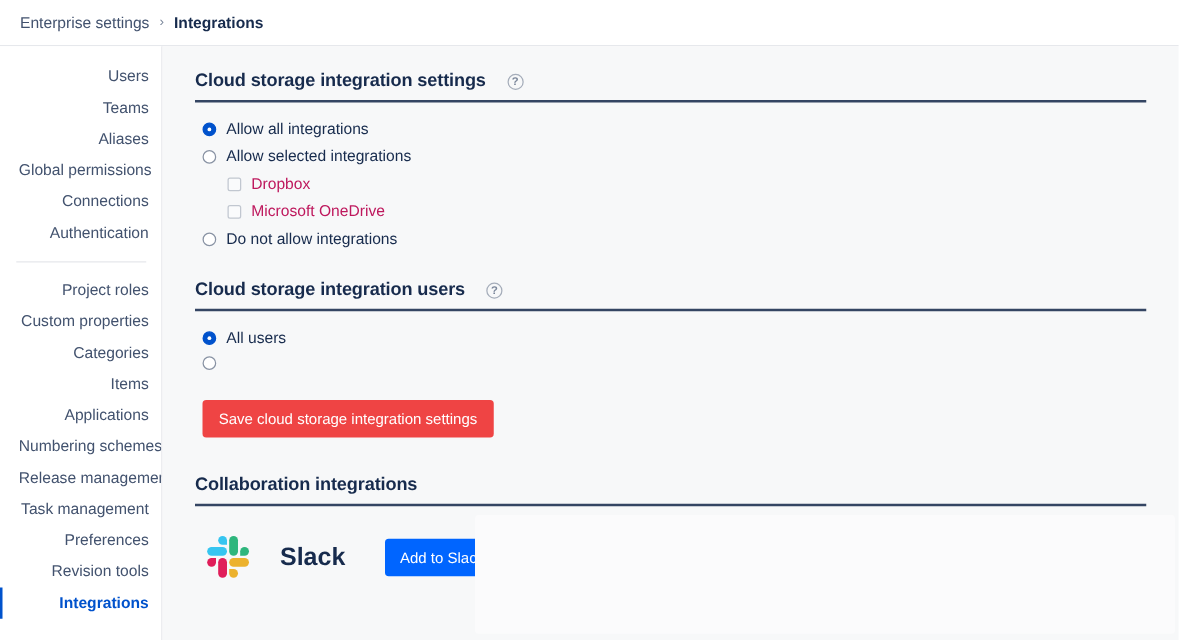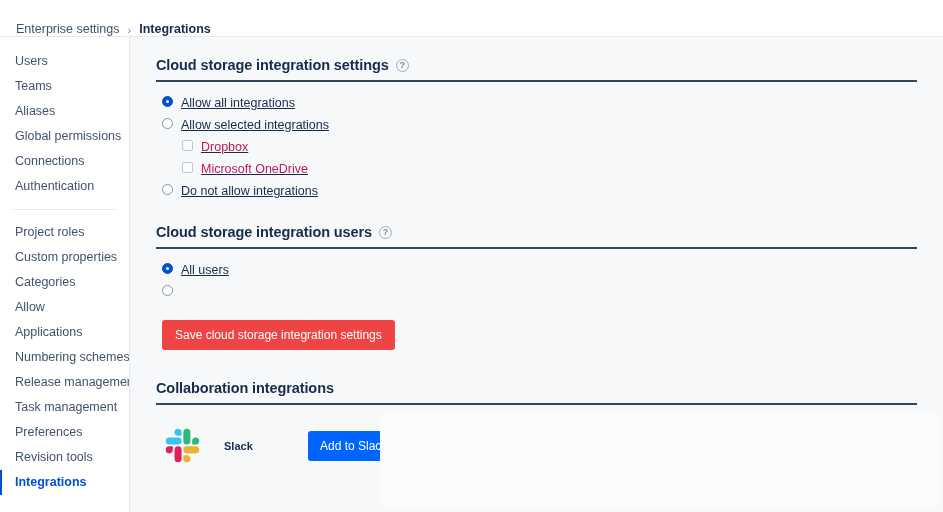--- a/index.html
+++ b/index.html
@@ -14,21 +14,21 @@
   #app {
     position: relative;
     width: 943px; height: 512px;
     background: #ffffff;
   }
 
   
   .breadcrumb-bar {
     height: 37px;
     display: flex;
-    align-items: flex-end;
+    align-items: center;
     padding: 0 16px;
     background: #ffffff;
     border-bottom: 1px solid #e6e8ec;
     font-size: 12.5px;
     color: #42526e;
   }
   .breadcrumb-bar .crumb {
     color: #42526e;
     text-decoration: none;
     white-space: nowrap;
@@ -53,21 +53,21 @@
   .sidebar {
     width: 130px;
     flex: 0 0 130px;
     background: #ffffff;
     border-right: 1px solid #e6e8ec;
     padding: 12px 0 0 0;
     font-size: 12.5px;
     overflow: hidden;
     position: relative;
   }
-  .nav-group { padding: 0 0 0 0; }
+  .nav-group { padding: 0 0 0 0; text-align: right; }
   .nav-item {
     display: block;
     padding: 5px 10px 5px 13px;
     color: #42526e;
     line-height: 15px;
     white-space: nowrap;
     cursor: pointer;
     border-left: 2px solid transparent;
   }
   .nav-item.selected {
@@ -87,21 +87,21 @@
     background: #f7f8f9;
     position: relative;
     overflow: hidden;
   }
   .content {
     padding: 20px 26px 0 26px;
   }
   .section-head {
     display: flex;
     align-items: center;
-    gap: 7px;
+    gap: 17px;
     border-bottom: 2px solid #344563;
     padding-bottom: 7px;
     margin-bottom: 14px;
   }
   .section-title {
     font-size: 14.5px;
     font-weight: 700;
     color: #172b4d;
     letter-spacing: -0.1px;
   }
@@ -114,26 +114,25 @@
     line-height: 11px;
     text-align: center;
     font-weight: 700;
     display: inline-block;
     cursor: pointer;
     user-select: none;
   }
 
   .opt-row {
     display: flex;
-    align-items: flex-start;
+    align-items: center;
     gap: 8px;
     margin: 0 0 8px 6px;
     font-size: 12.5px;
     color: #172b4d;
-    text-decoration: underline;
   }
   .opt-row.sub { margin-left: 26px; }
 
   .radio {
     width: 11px; height: 11px;
     border-radius: 50%;
     border: 1px solid #8993a4;
     background: #fff;
     flex: 0 0 auto;
     position: relative;
@@ -183,21 +182,21 @@
     gap: 22px;
     margin-top: 22px;
     margin-left: 8px;
   }
   .slack-logo {
     width: 38px; height: 38px;
     position: relative;
     flex: 0 0 auto;
   }
   .integration-name {
-    font-size: 11px;
+    font-size: 20px;
     font-weight: 700;
     color: #172b4d;
     min-width: 62px;
   }
   .add-btn {
     background: #0065ff;
     color: #fff;
     border: none;
     border-radius: 3px;
     font-size: 12px;
@@ -239,21 +238,21 @@
         <div class="nav-item">Connections</div>
         <div class="nav-item">Authentication</div>
       </div>
 
       <div class="nav-divider"></div>
 
       <div class="nav-group">
         <div class="nav-item">Project roles</div>
         <div class="nav-item">Custom properties</div>
         <div class="nav-item">Categories</div>
-        <div class="nav-item">Allow</div>
+        <div class="nav-item">Items</div>
         <div class="nav-item">Applications</div>
         <div class="nav-item">Numbering schemes</div>
         <div class="nav-item">Release management</div>
         <div class="nav-item">Task management</div>
         <div class="nav-item">Preferences</div>
         <div class="nav-item">Revision tools</div>
         <div class="nav-item selected">Integrations</div>
 
       </div>
 

